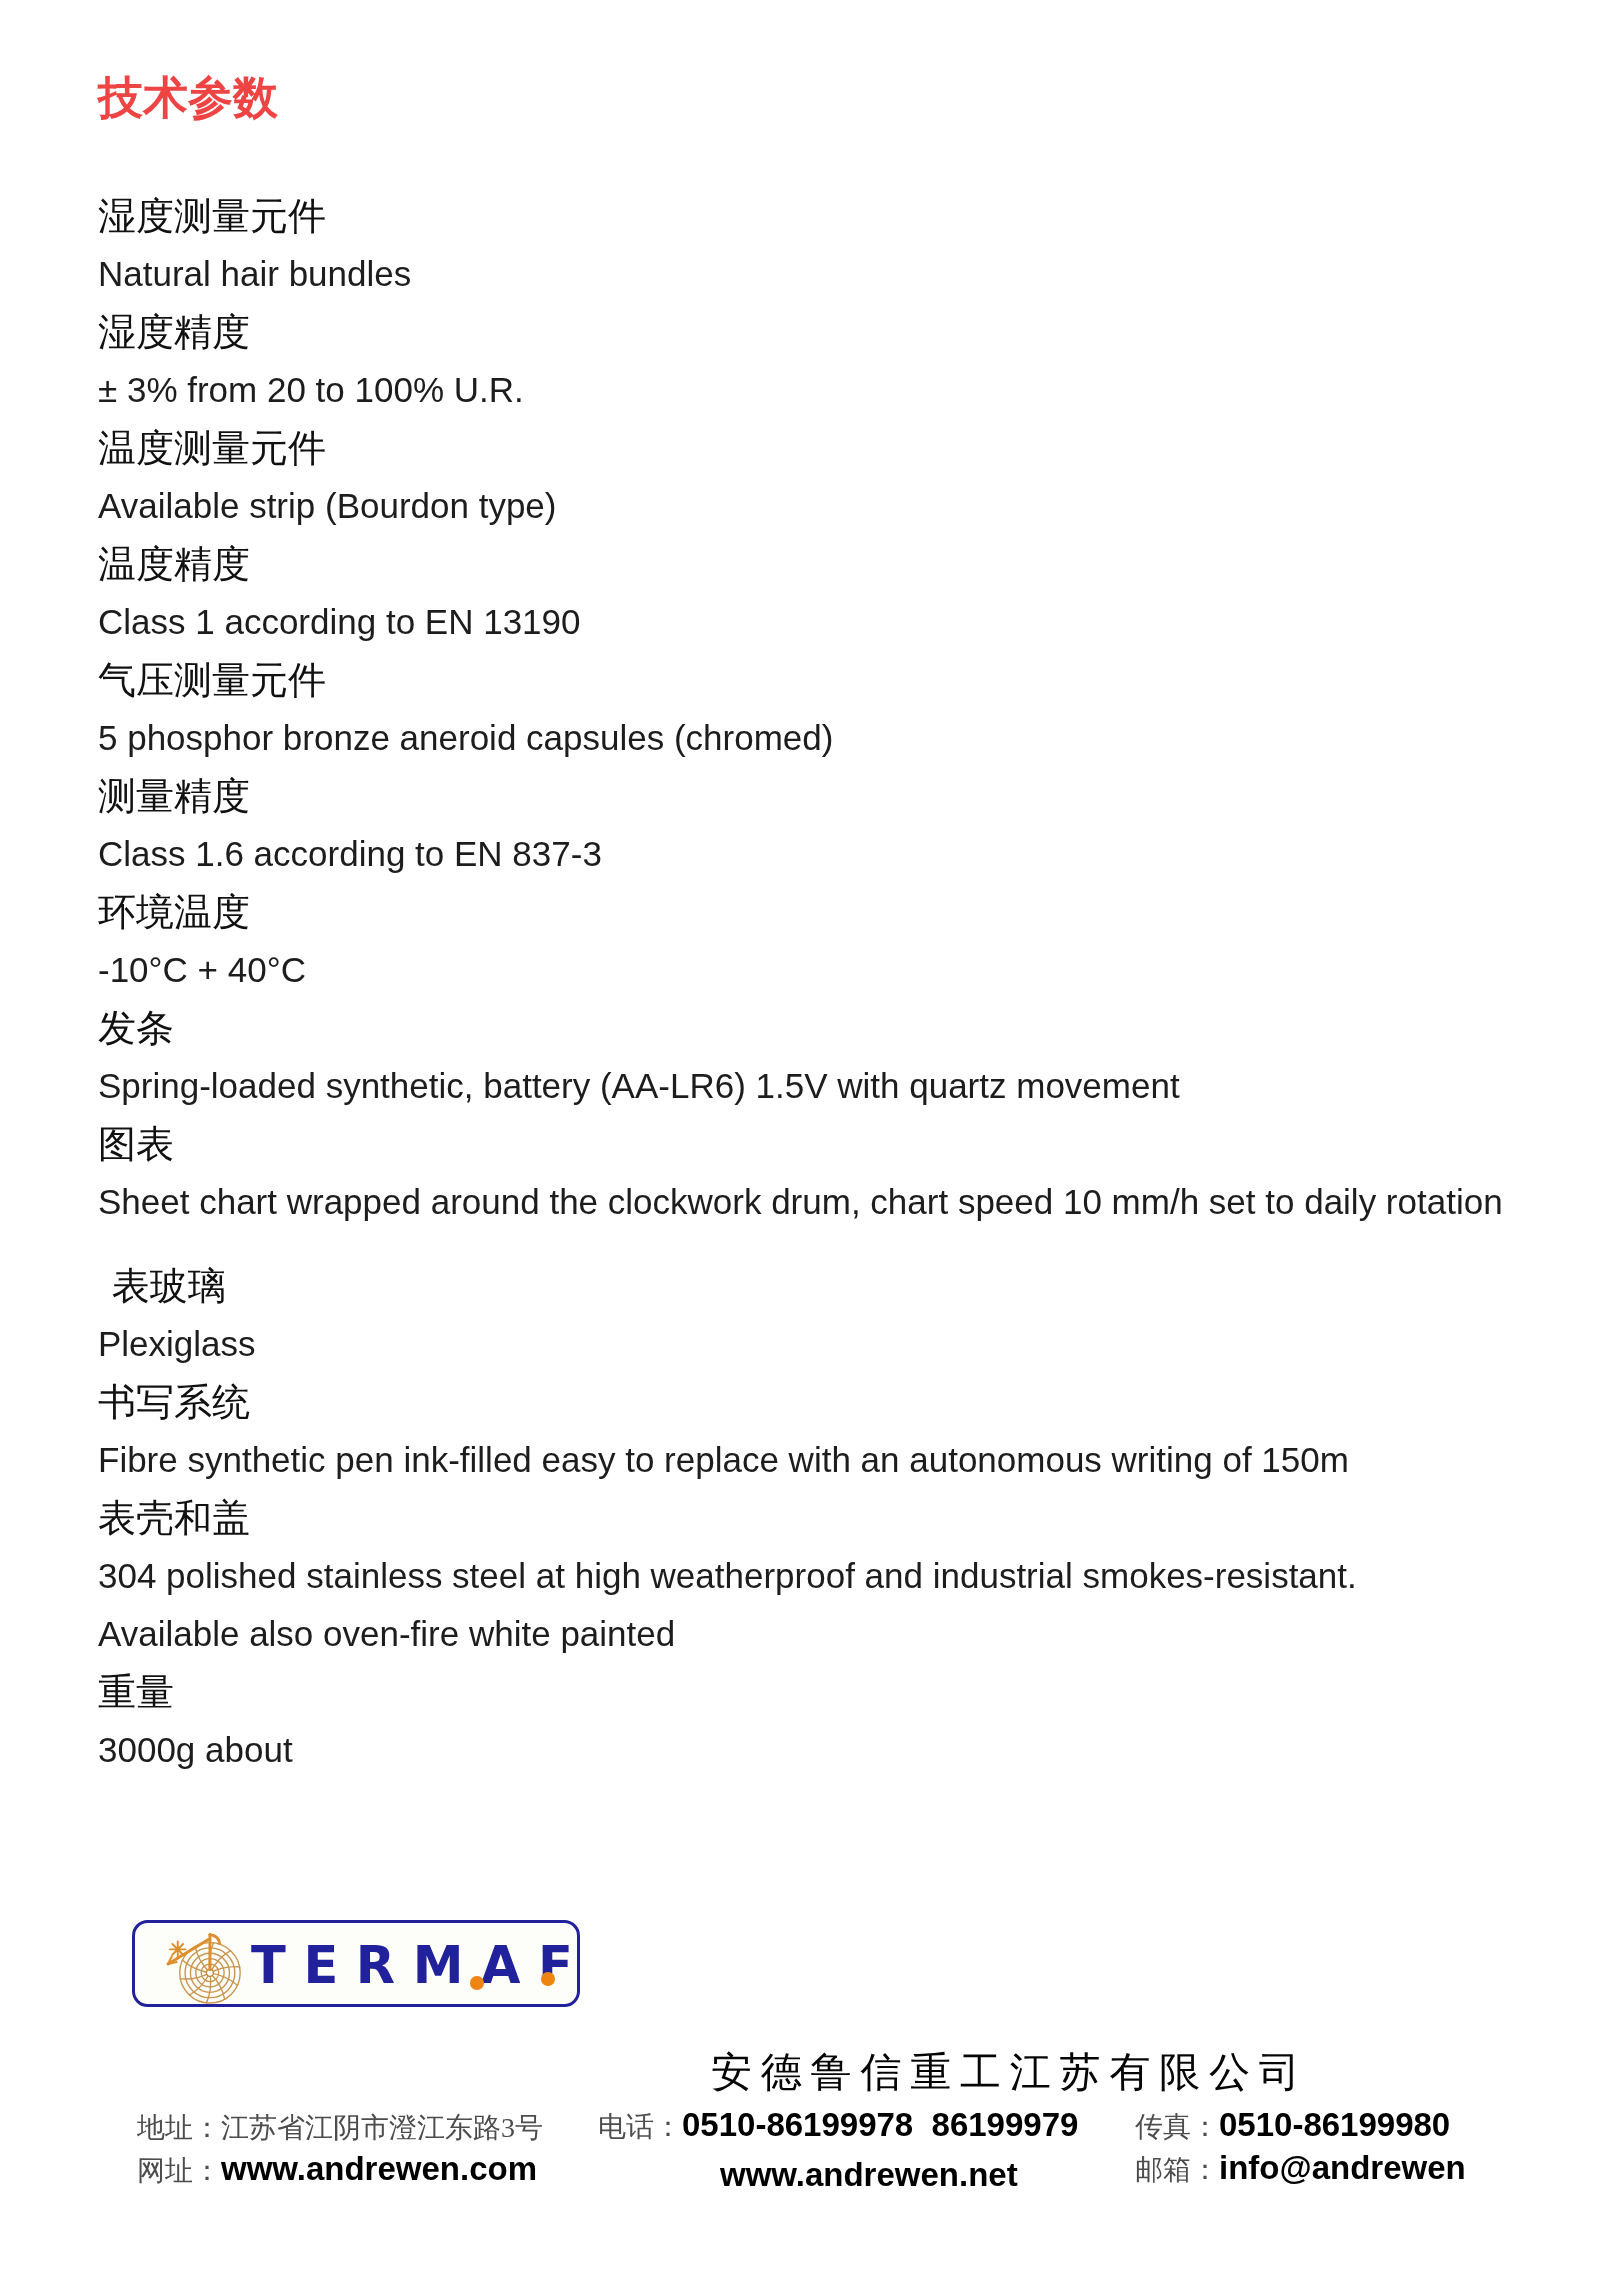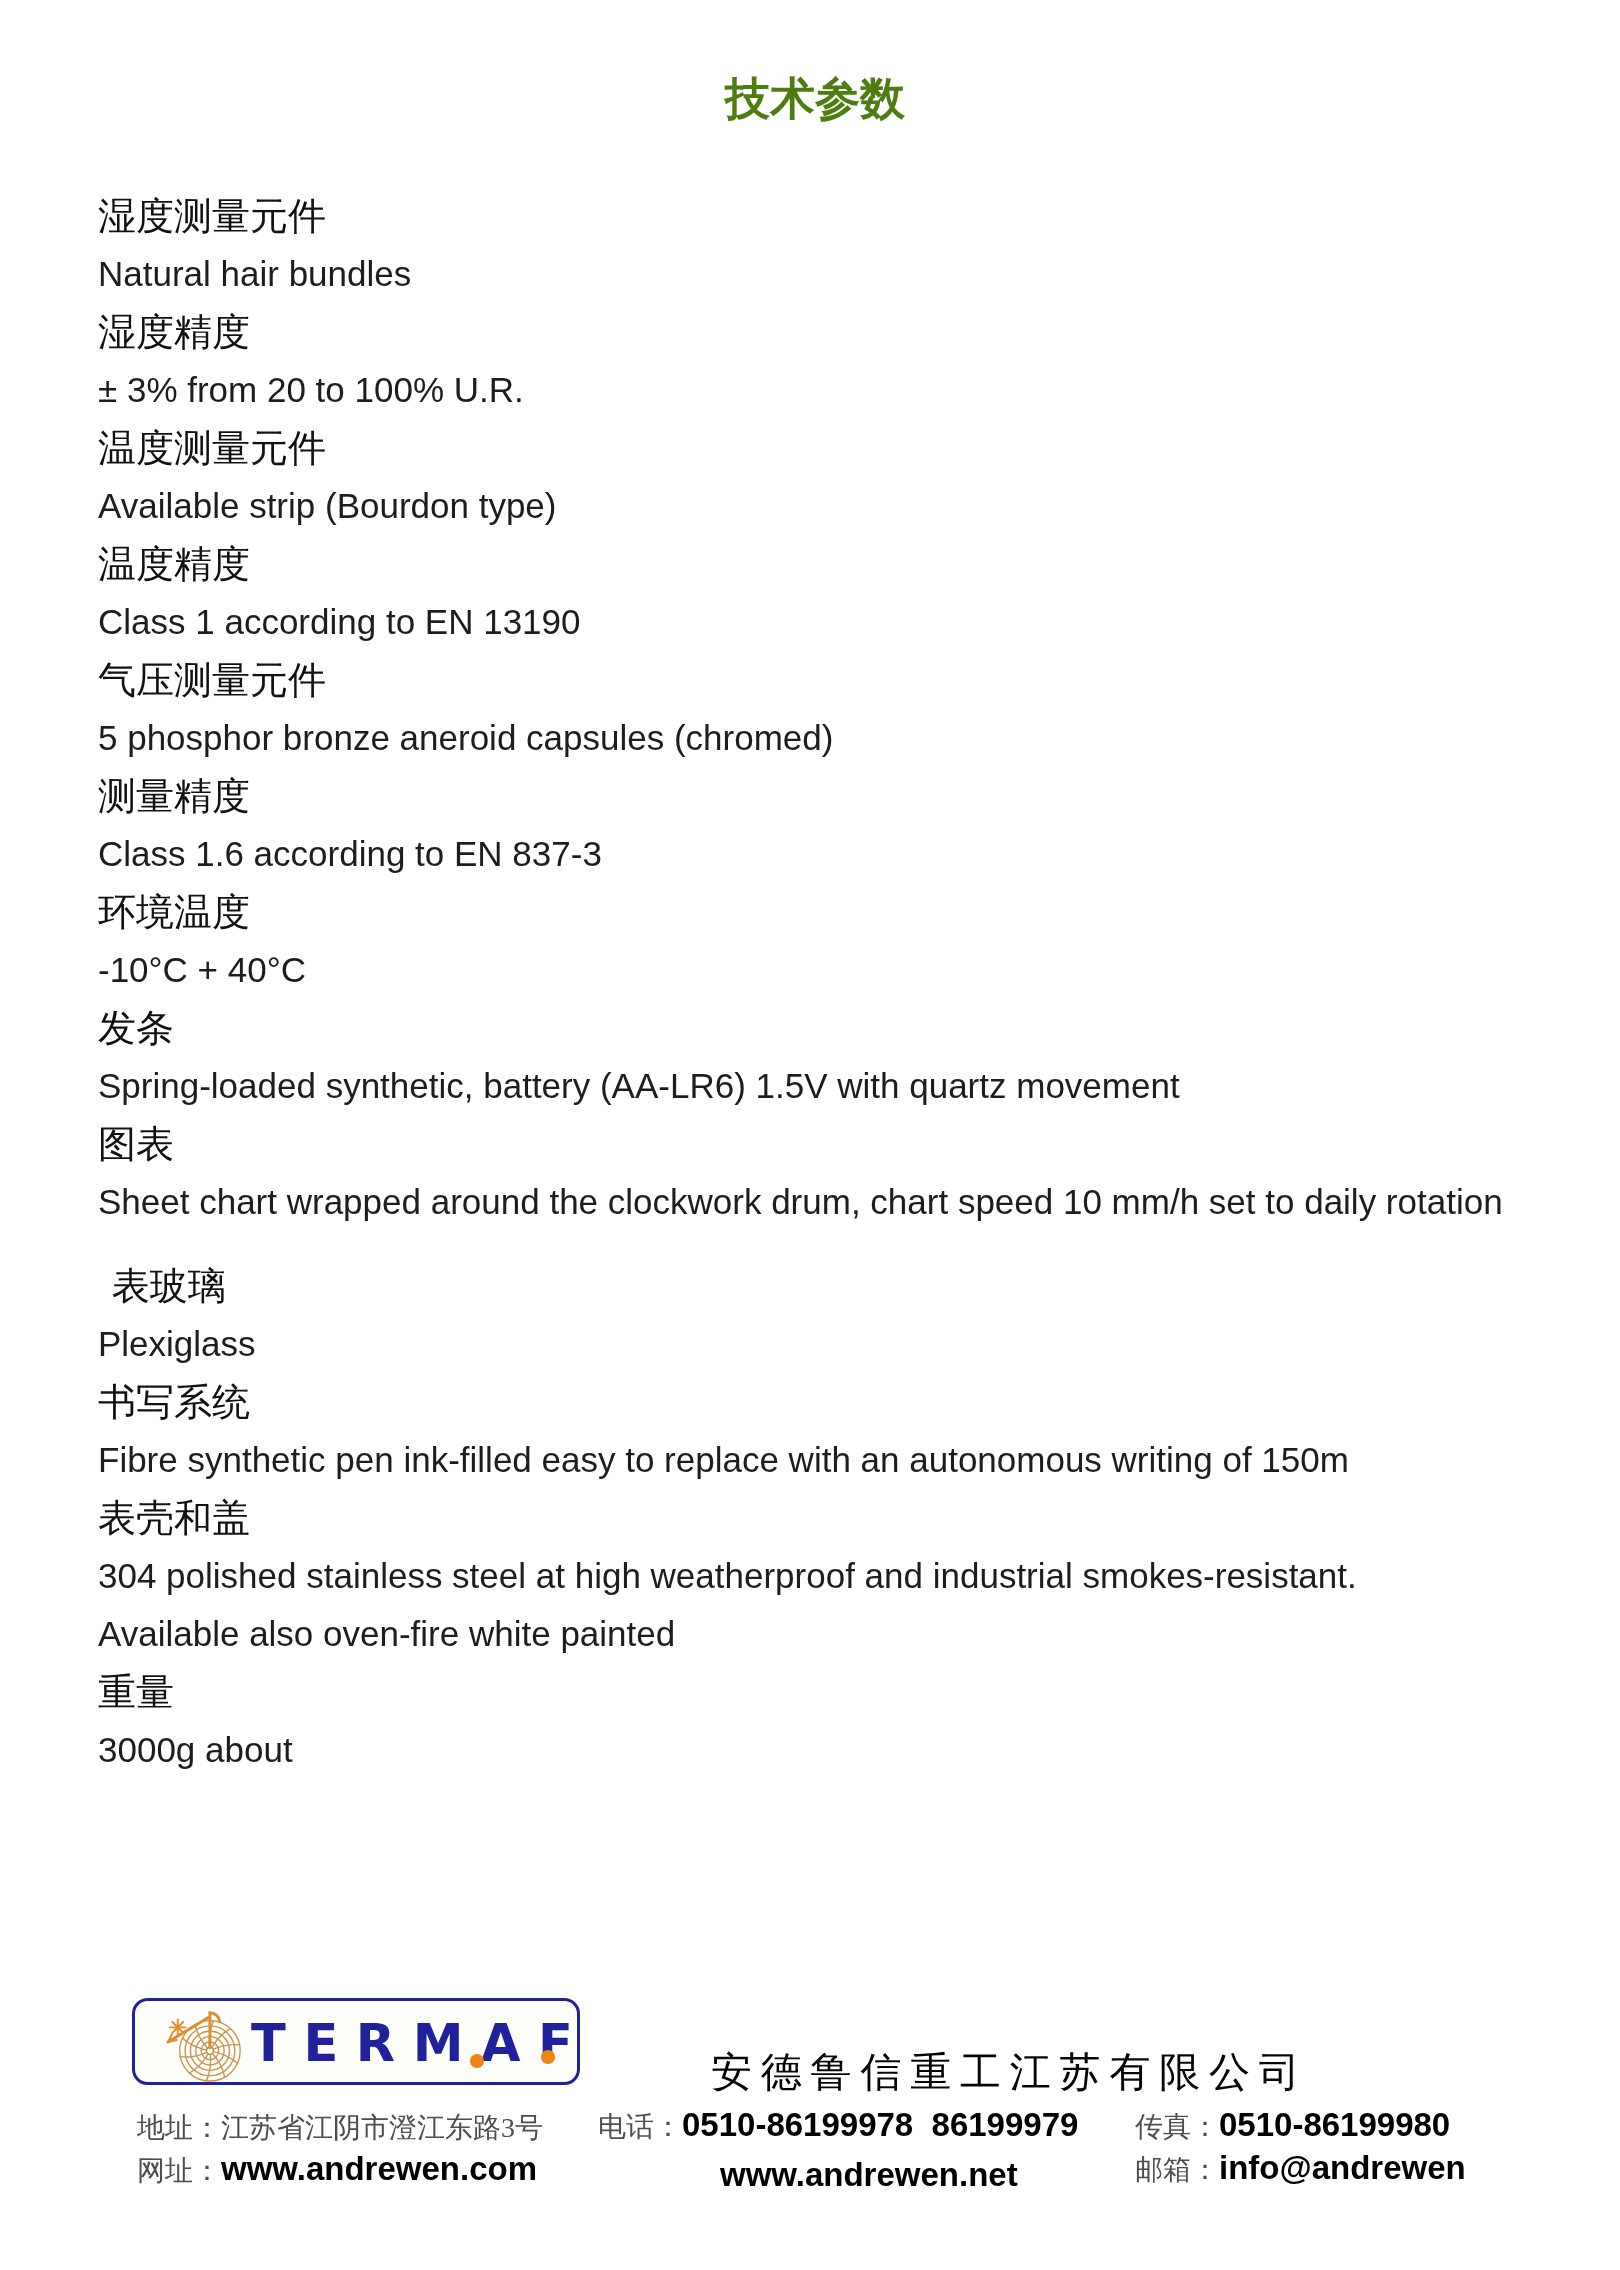--- a/index.html
+++ b/index.html
@@ -2,37 +2,37 @@
 <html><head>
 <meta charset="utf-8">
 <style>
   html,body{margin:0;padding:0;}
   body{
     width:1620px;height:2270px;background:#ffffff;position:relative;
     font-family:"Liberation Sans",sans-serif;color:#161616;overflow:hidden;
   }
   .content{position:absolute;left:98px;right:88px;top:71px;}
   .doc-title{
-    font-family:Liberation Sans, sans-serif;font-weight:bold;
-    font-size:45px;line-height:55px;margin:0 0 61px 0;color:#4d7c0f;text-align:center;
+    font-family:Liberation Serif, serif;font-weight:bold;
+    font-size:45px;line-height:55px;margin:0 0 61px 0;color:#ef4444;
   }
   .spec-row{margin:0;}
   .spec-row.gap-before{margin-top:25.5px;}
   .spec-row.indent .spec-label{padding-left:13.7px;margin-top:11px;}
   .spec-label{
     font-family:"Liberation Serif",serif;font-size:38px;line-height:58px;color:#111;
   }
   .spec-value{
     font-family:"Liberation Sans",sans-serif;font-size:35px;line-height:58px;
     color:#1d1d1d;white-space:pre-line;
   }
 
   
   .logo-box{
-    position:absolute;left:132px;top:1998px;width:448px;height:87px;
+    position:absolute;left:132px;top:1920px;width:448px;height:87px;
     border:3.9px solid #20219b;border-radius:15.7px;box-sizing:border-box;background:#fdfdfa;
   }
   .logo-icon{position:absolute;left:17.6px;top:2px;}
   .logo-text{
     position:absolute;left:116px;top:12.7px;
     font-family:"DejaVu Sans",sans-serif;font-weight:bold;font-size:51px;
     letter-spacing:17.6px;color:#20219b;
   }
   .logo-dot{
     position:absolute;width:13.7px;height:13.7px;border-radius:50%;background:#ee8412;

